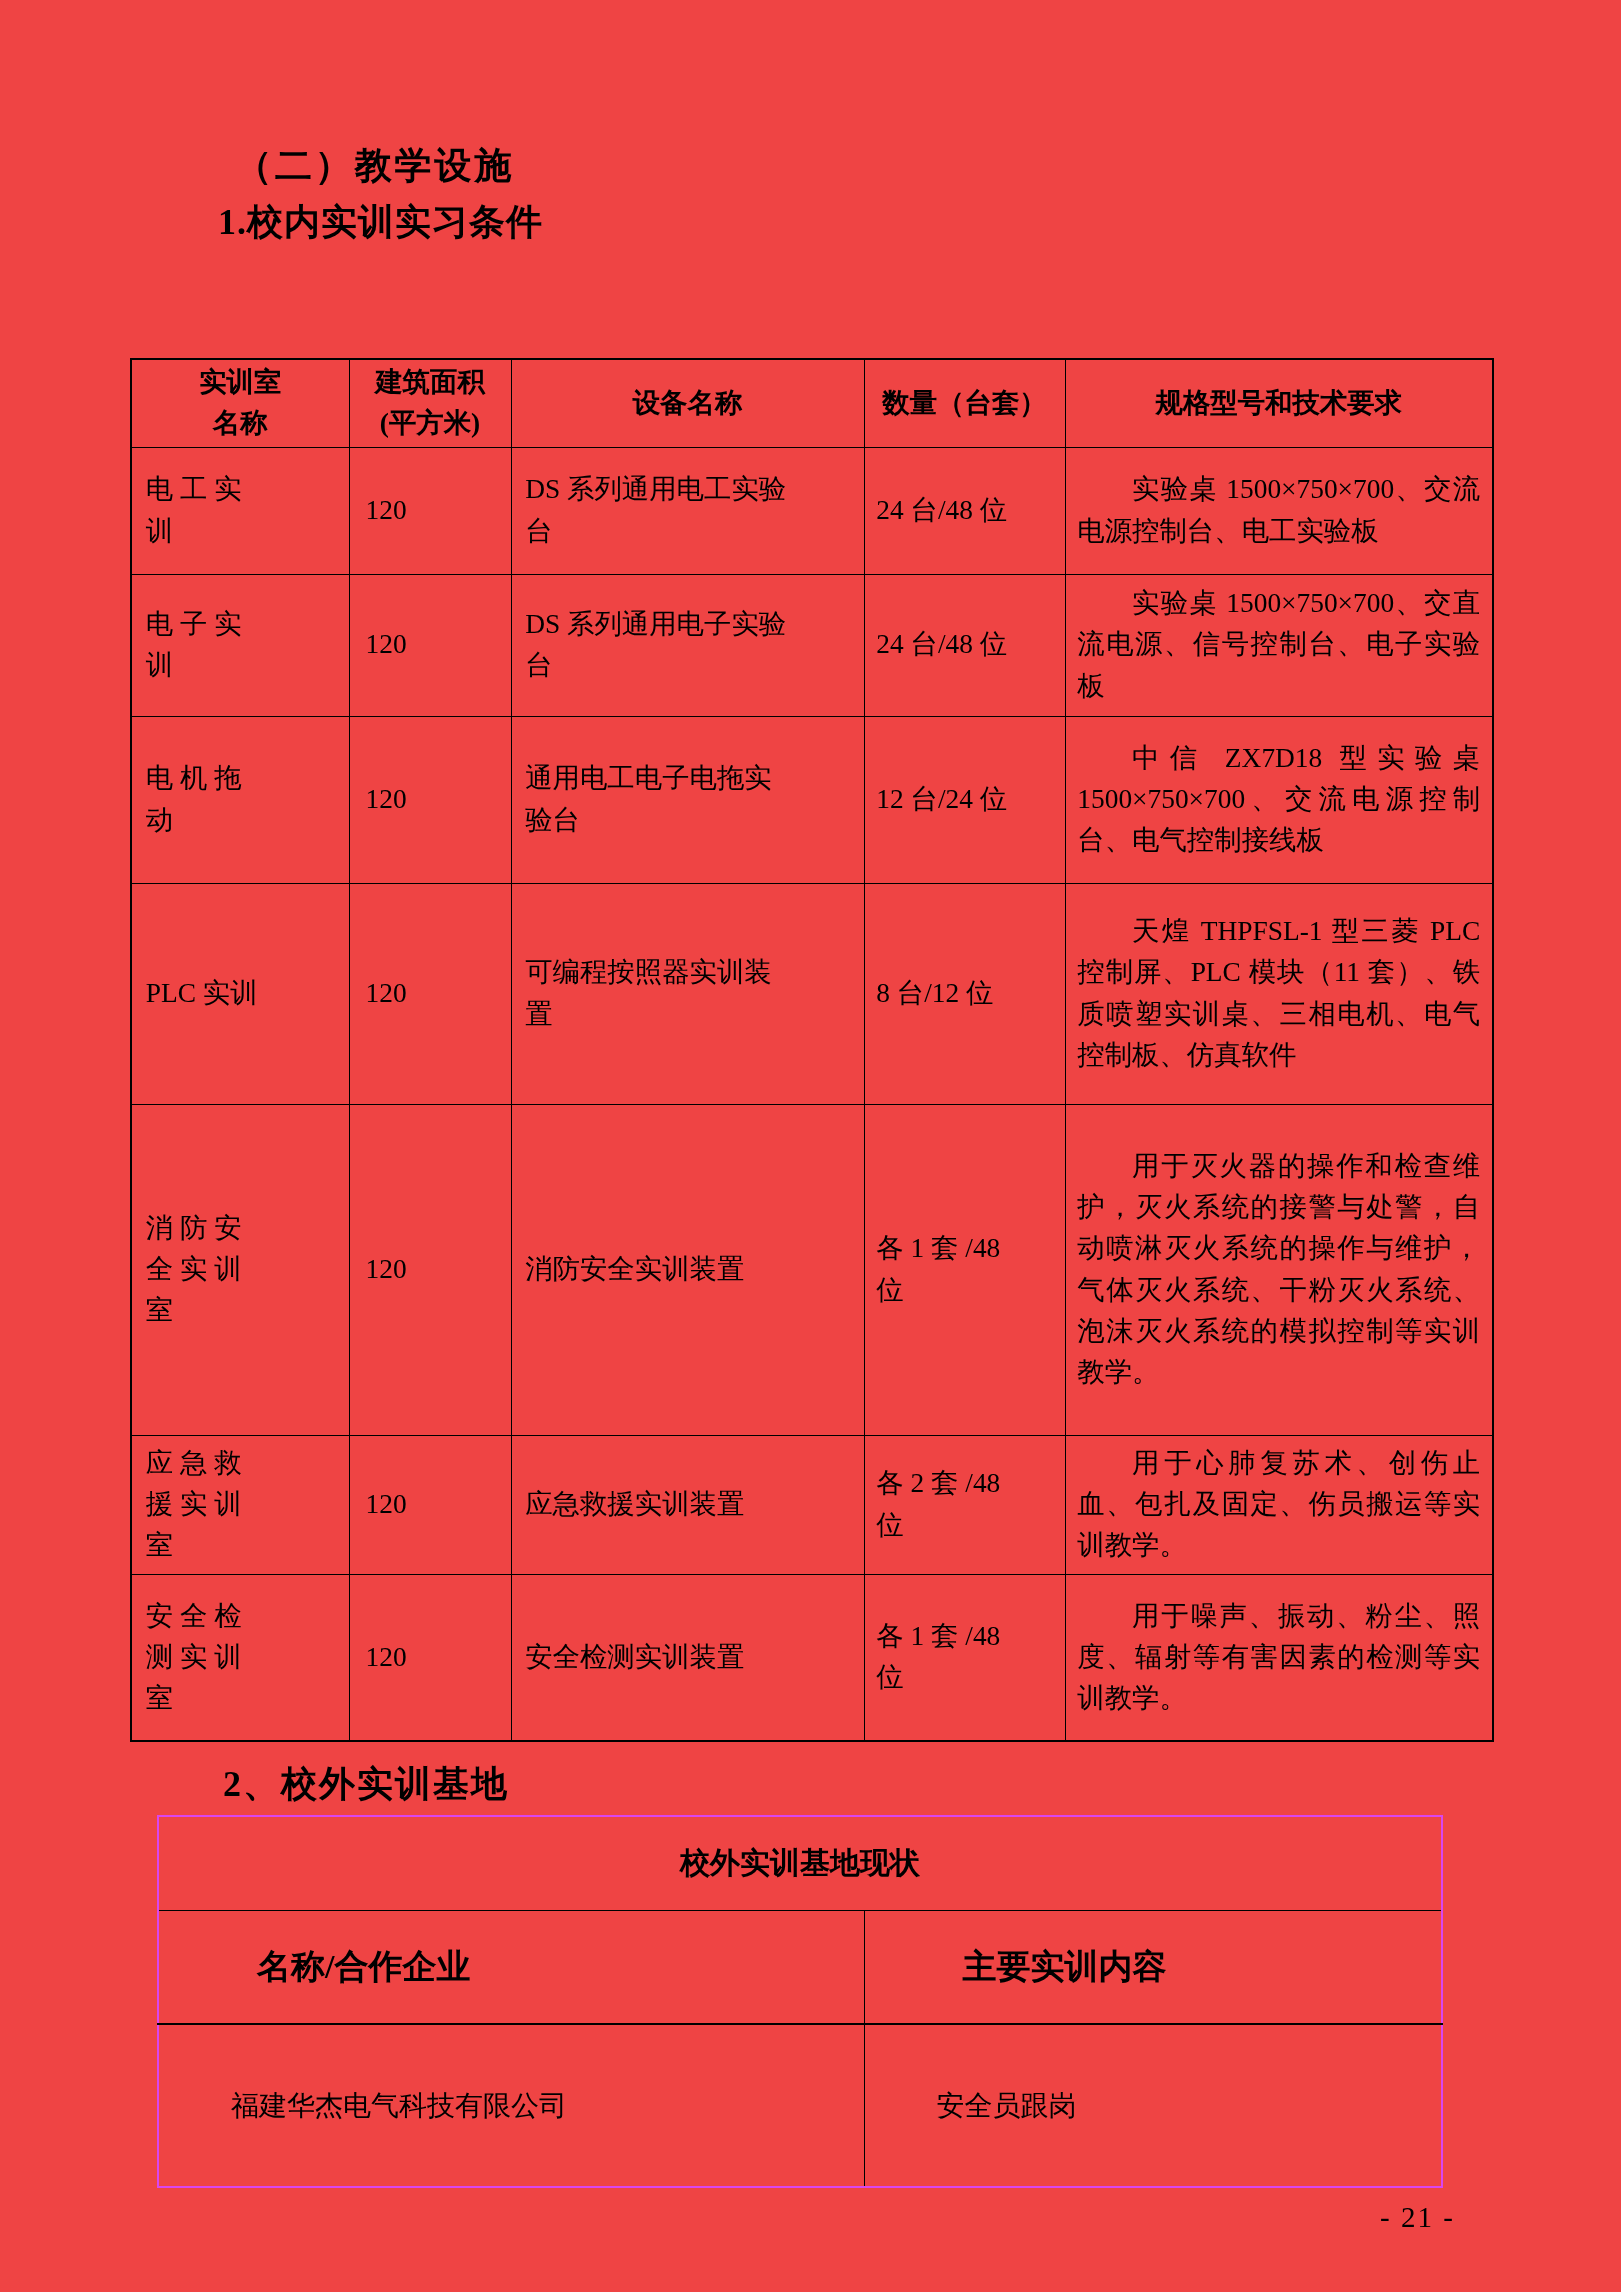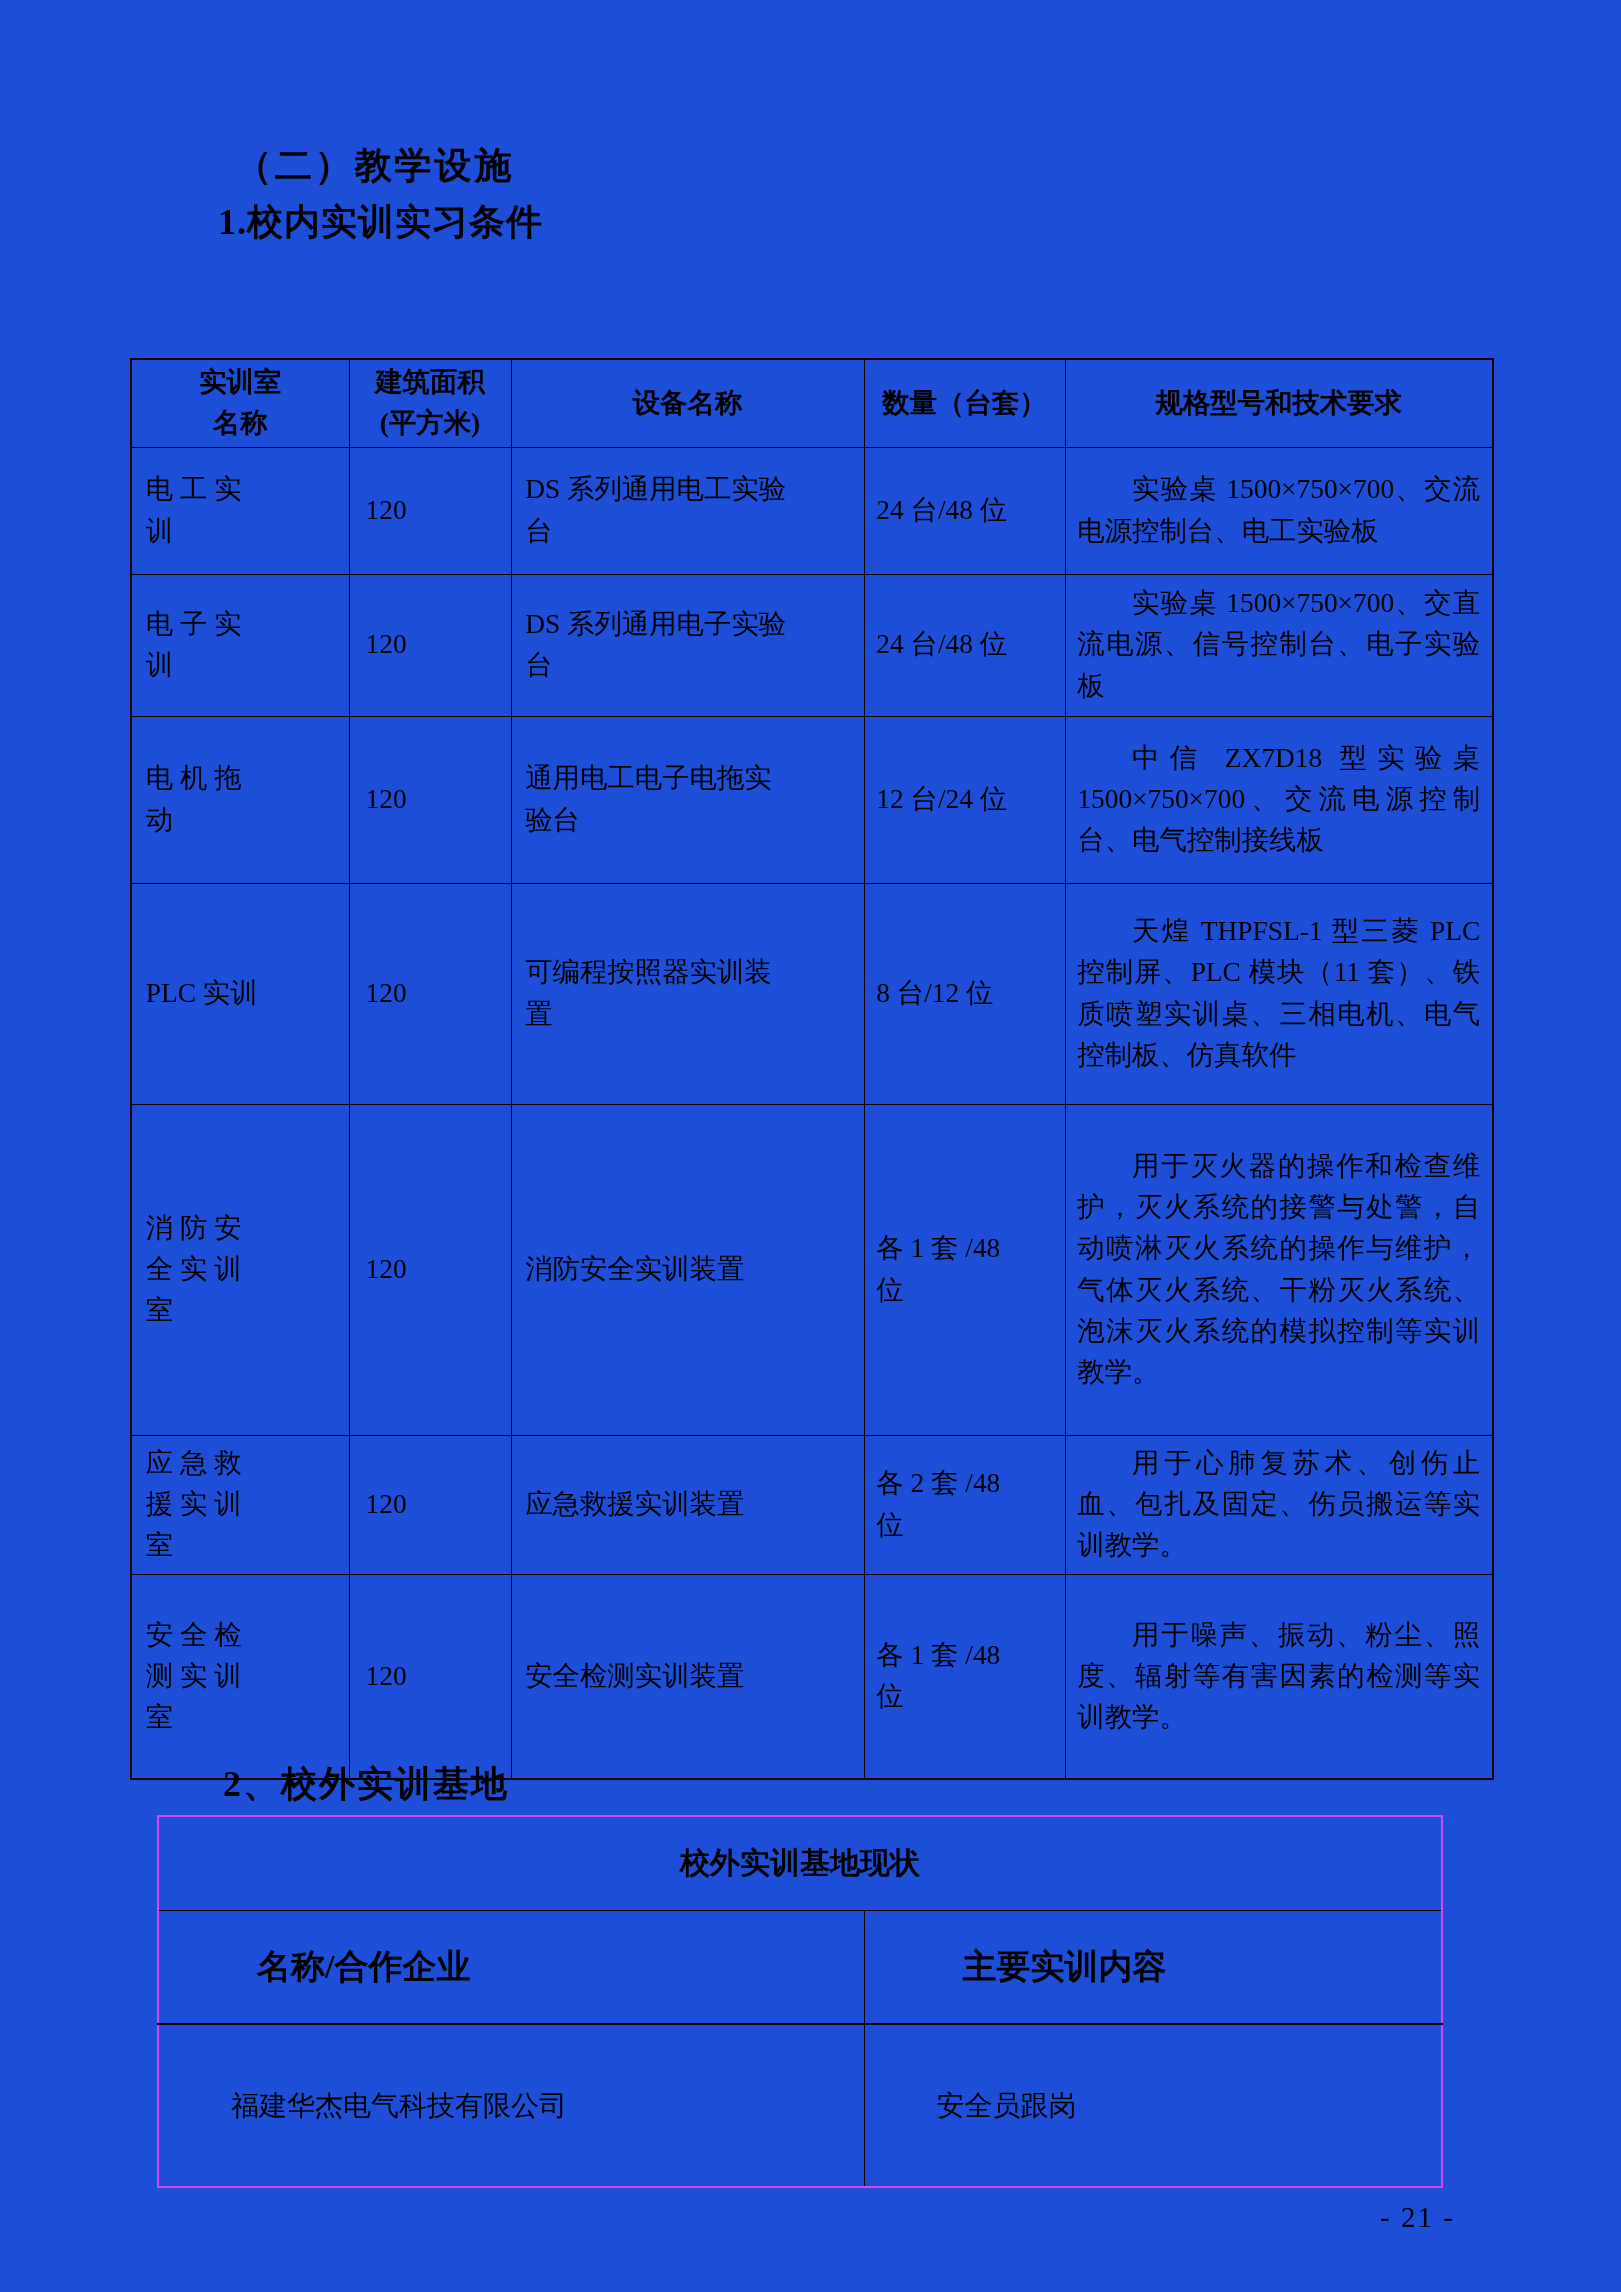--- a/index.html
+++ b/index.html
@@ -5,21 +5,21 @@
   * { margin:0; padding:0; box-sizing:border-box; }
   html,body { background:#ffffff; }
   body {
     width:1621px; height:2293px;
     font-family:"Liberation Serif", serif;
     color:#000;
   }
   .page {
     position:relative;
     width:1621px; height:2293px;
-    background:#1d4ed8;
+    background:#ef4444;
     overflow:hidden;
   }
   .h-sec {
     position:absolute; left:235px; top:141px;
     font-size:37px; font-weight:bold; letter-spacing:2.9px;
   }
   .h-sub1 {
     position:absolute; left:218px; top:198px;
     font-size:36px; font-weight:bold; letter-spacing:1px;
   }
@@ -49,21 +49,21 @@
   .t1 .equip { white-space:pre-line; padding:3.9px 5.9px 3.9px 13.7px; }
   .t1 .qty   { white-space:pre-line; padding:3.9px 3.9px 3.9px 11.8px; }
   .t1 .spec  { text-align:justify; text-indent:2em; padding:5.9px 11.8px; }
   .t1 tr.hr  { height:88px;  }
   .t1 tr.r0  { height:127px; }
   .t1 tr.r1  { height:142px; }
   .t1 tr.r2  { height:167px; }
   .t1 tr.r3  { height:221px; }
   .t1 tr.r4  { height:331px; }
   .t1 tr.r5  { height:139px; }
-  .t1 tr.r6  { height:205px; }
+  .t1 tr.r6  { height:167px; }
 
   
   .t2 {
     position:absolute; left:157px; top:1815px; width:1284px;
     border:2px solid #d946ef;
   }
   .t2 td {
     border:1px solid #000;
     vertical-align:middle;
     font-size:34px;

